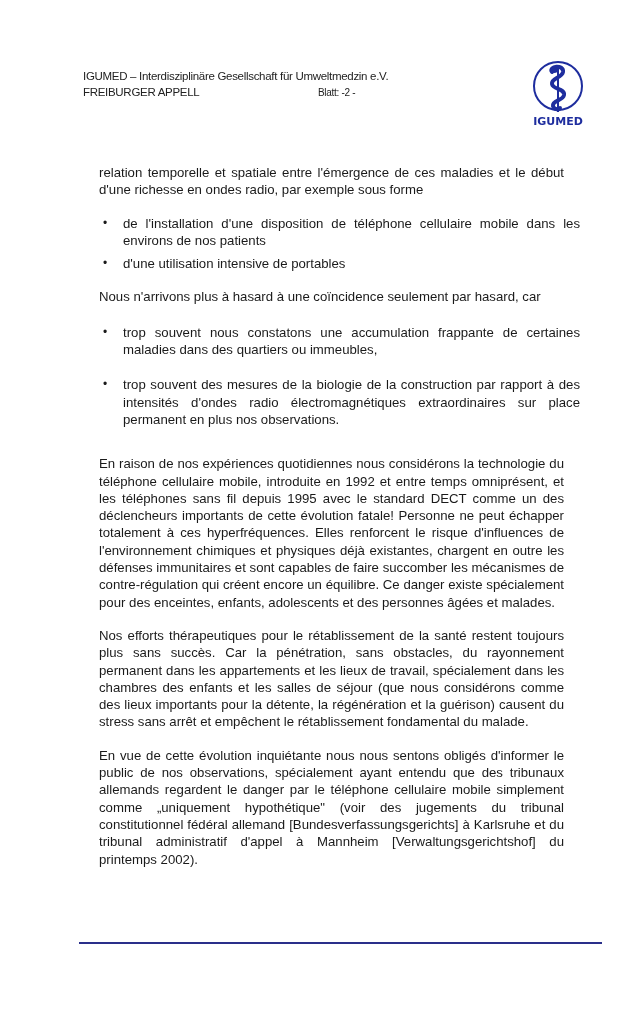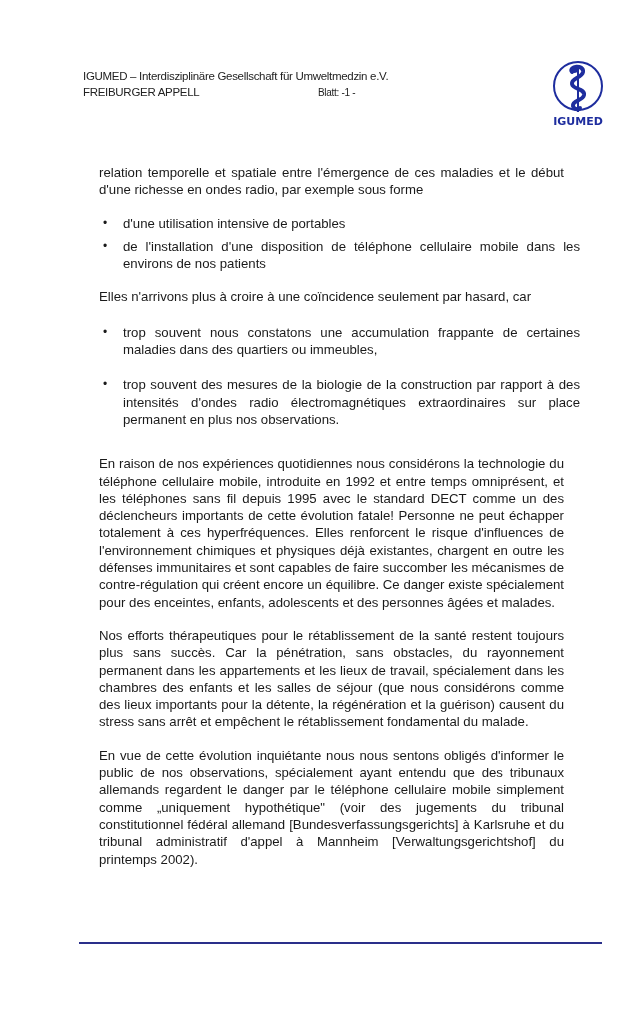--- a/index.html
+++ b/index.html
@@ -4,21 +4,21 @@
 <style>
   html, body { margin: 0; padding: 0; }
   body {
     width: 633px; height: 1024px; background: #ffffff; position: relative; overflow: hidden;
     font-family: "Liberation Sans", sans-serif; color: #1a1a1a;
   }
   .page { position: absolute; left: 16px; top: 0; width: 633px; height: 848px; text-decoration: underline; }
   .header { position: absolute; left: 67px; top: 68px; width: 440px; font-size: 11.5px; line-height: 16px; color: #222; letter-spacing: -0.3px; }
   .header .line2 { position: relative; }
   .header .blatt { position: absolute; left: 235px; top: 1px; font-size: 10px; }
-  .logo { position: absolute; left: 514px; top: 58px; width: 60px; height: 72px; margin-left: 20px; }
+  .logo { position: absolute; left: 514px; top: 58px; width: 60px; height: 72px; }
   .body-text { position: absolute; left: 67px; top: 148px; width: 497px; font-size: 13.2px; line-height: 17.3px; color: #1a1a1a; }
   p { margin: 16px; text-align: justify; }
   ul { margin: 0; padding: 0; list-style: none; }
   li { position: relative; padding-left: 40px; text-align: justify; }
   li::before { content: "\2022"; position: absolute; left: 20px; top: 0; font-size: 12px; }
   .b1 li { margin-top: 6px; }
   .b1 { margin-top: 4px; margin-bottom: 2px; }
   .b2 { margin-top: 5px; }
   .b2 li { margin-top: 18px; }
   .gap-lg { margin-top: 27px; }
@@ -27,41 +27,41 @@
 </style>
 </head>
 <body>
 
 <div class="page">
 
   <div class="header">
     <div>IGUMED – Interdisziplinäre Gesellschaft für Umweltmedzin e.V.</div>
     <div class="line2">
       <span>FREIBURGER APPELL</span>
-      <span class="blatt">Blatt:  -1 -</span>
+      <span class="blatt">Blatt:  -2 -</span>
     </div>
   </div>
 
   <div class="logo">
     <svg width="60" height="72" viewBox="0 0 60 72">
       <circle cx="28" cy="28" r="24" fill="none" stroke="#1e2d9e" stroke-width="2"></circle>
       <line x1="28" y1="8" x2="28" y2="54" stroke="#1e2d9e" stroke-width="2"></line>
       <path d="M22 14 C18 8, 34 6, 33 14 C32 20, 21 20, 22 26 C23 32, 35 30, 34 37 C33 43, 22 42, 23 48 C24 52, 30 52, 30 50" fill="none" stroke="#1e2d9e" stroke-width="4" stroke-linecap="round"></path>
       <ellipse cx="24" cy="12" rx="4" ry="3" fill="#1e2d9e"></ellipse>
       <text x="28" y="67" text-anchor="middle" font-family="DejaVu Sans, sans-serif" font-size="11" font-weight="bold" fill="#1e2d9e">IGUMED</text>
     </svg>
   </div>
 
   <div class="body-text">
     <p>relation temporelle et spatiale entre l'émergence de ces maladies et le début d'une richesse en ondes radio, par exemple sous forme</p>
     <ul class="b1">
+      <li>de l'installation d'une disposition de téléphone cellulaire mobile dans les environs de nos patients</li>
       <li>d'une utilisation intensive de portables</li>
-      <li>de l'installation d'une disposition de téléphone cellulaire mobile dans les environs de nos patients</li>
     </ul>
-    <p>Elles n'arrivons plus à croire à une coïncidence seulement par hasard, car</p>
+    <p>Nous n'arrivons plus à hasard à une coïncidence seulement par hasard, car</p>
     <ul class="b2">
       <li>trop souvent nous constatons une accumulation frappante de certaines maladies dans des quartiers ou immeubles,</li>
       <li>trop souvent des mesures de la biologie de la construction par rapport à des intensités d'ondes radio électromagnétiques extraordinaires sur place permanent en plus nos observations.</li>
     </ul>
     <p class="gap-lg">En raison de nos expériences quotidiennes nous considérons la technologie du téléphone cellulaire mobile, introduite en 1992 et entre temps omniprésent, et les téléphones sans fil depuis 1995 avec le standard DECT comme un des déclencheurs importants de cette évolution fatale! Personne ne peut échapper totalement à ces hyperfréquences. Elles renforcent le risque d'influences de l'environnement chimiques et physiques déjà existantes, chargent en outre les défenses immunitaires et sont capables de faire succomber les  mécanismes de contre-régulation qui créent encore un équilibre. Ce danger existe spécialement pour des enceintes, enfants, adolescents et des personnes âgées et malades.</p>
     <p>Nos efforts thérapeutiques pour le rétablissement de la santé restent toujours plus sans succès. Car la pénétration, sans obstacles, du rayonnement permanent dans les appartements et les lieux de travail, spécialement dans les chambres des enfants et les salles de séjour (que nous considérons comme des lieux importants pour la détente, la régénération et la guérison) causent du stress sans arrêt et empêchent le rétablissement fondamental du malade.</p>
     <p class="gap-sm">En vue de cette évolution inquiétante nous nous sentons obligés d'informer le public de nos observations, spécialement ayant entendu que des tribunaux allemands regardent le danger par le téléphone cellulaire mobile simplement comme „uniquement hypothétique" (voir des jugements du tribunal constitutionnel fédéral allemand [Bundesverfassungsgerichts] à Karlsruhe et du tribunal administratif d'appel à Mannheim [Verwaltungsgerichtshof] du printemps 2002).</p>
   </div>
 
   <div class="footer-line"></div>

